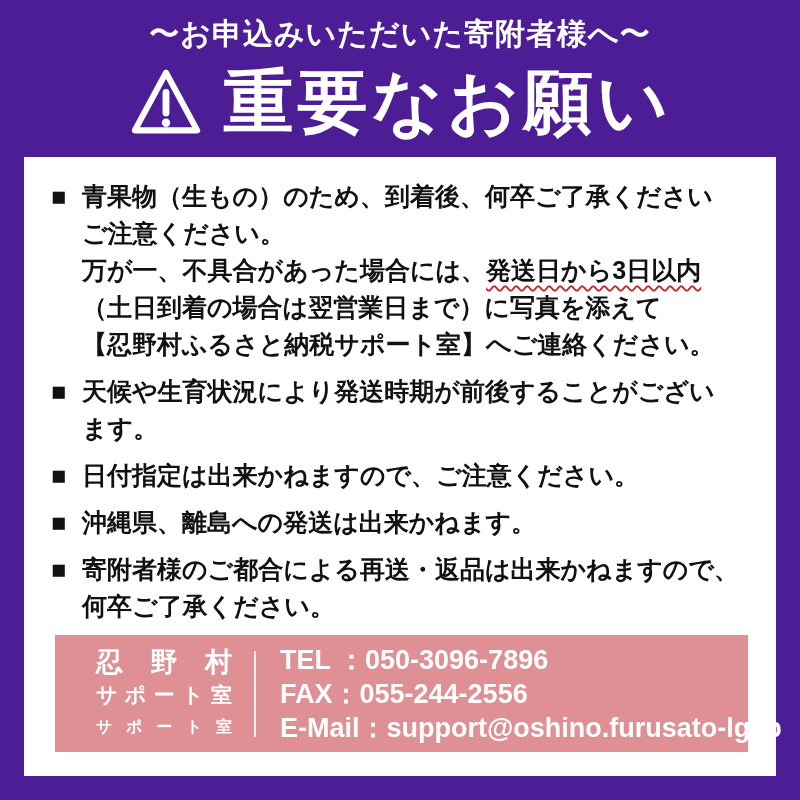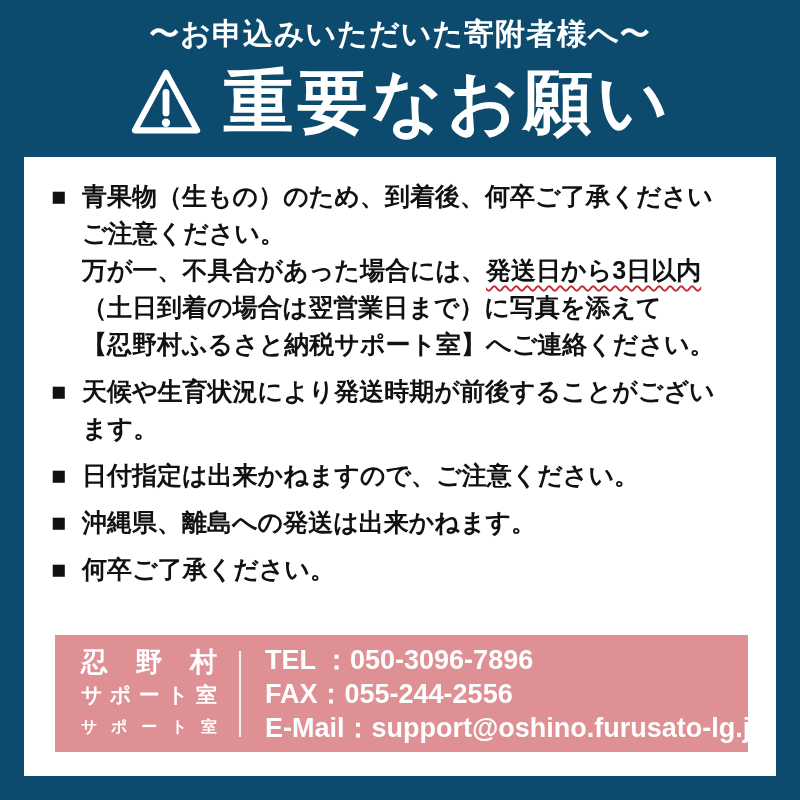--- a/index.html
+++ b/index.html
@@ -3,21 +3,21 @@
 <meta charset="utf-8">
 <style>
   html,body{margin:0;padding:0;}
   body{
     width:800px;height:800px;
     font-family:"Liberation Sans",sans-serif;
     -webkit-font-smoothing:antialiased;
   }
   .frame{
     position:relative;width:800px;height:800px;
-    background:#0c4a6e;overflow:hidden;
+    background:#4c1d95;overflow:hidden;
   }
   
   .header{
     position:absolute;top:0;left:0;width:100%;height:157px;
     color:#fff;text-align:center;
   }
   .subtitle{
     margin-top:15px;
     font-size:30px;font-weight:700;letter-spacing:1px;
     line-height:38px;
@@ -49,21 +49,21 @@
     text-decoration-color:#C3292F;
     text-decoration-thickness:2px;
     text-underline-offset:6px;
     text-decoration-skip-ink:none;
   }
   
   .contact{
     position:absolute;left:31px;bottom:24px;width:693px;height:117px;
     background:#DE9094;color:#fff;
     display:flex;align-items:center;
-    box-sizing:border-box;padding-left:26px;
+    box-sizing:border-box;padding-left:41px;
   }
   .office{width:136px;flex:0 0 auto;}
   .office-line{
     text-align:justify;text-align-last:justify;
     font-weight:700;
   }
   .office-line:nth-child(1){font-size:27px;line-height:35px;}
   .office-line:nth-child(2){font-size:21px;line-height:30px;}
   .office-line:nth-child(3){font-size:16px;line-height:33px;}
   .divider{
@@ -108,20 +108,21 @@
         <div class="item">
           <span class="marker">■</span>
           <div class="line"><span>日付指定は出来かねますので、ご注意ください。</span></div>
         </div>
         <div class="item">
           <span class="marker">■</span>
           <div class="line"><span>沖縄県、離島への発送は出来かねます。</span></div>
         </div>
         <div class="item">
           <span class="marker">■</span>
+          <div class="line"><span>寄附者様のご都合による再送・返品は出来かねますので、</span></div>
           <div class="line"><span>何卒ご了承ください。</span></div>
         </div>
       </div>
 
     <div class="contact">
       <div class="office" id="office-lines">
           <div class="office-line">忍野村</div>
           <div class="office-line">サポート室</div>
           <div class="office-line">サポート室</div>
         </div>

